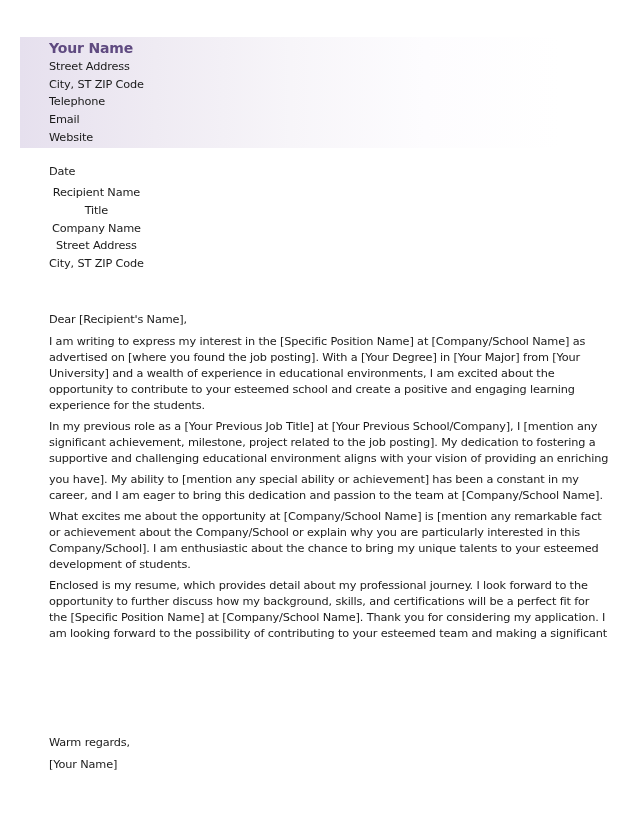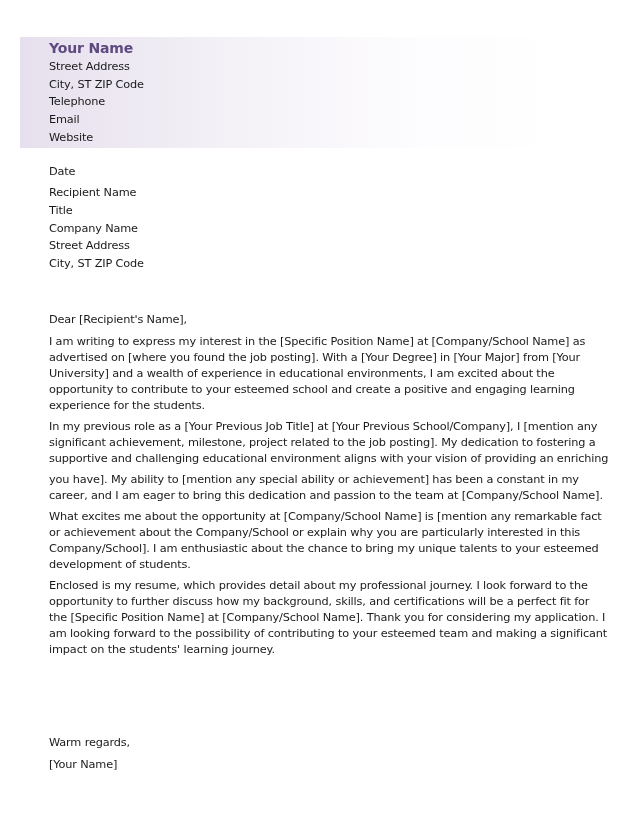--- a/index.html
+++ b/index.html
@@ -41,20 +41,21 @@
       font-size: 14px;
     }
     .block {
       position: absolute;
       left: 49px;
       white-space: nowrap;
     }
     .block .line {
       height: 17.8px;
       line-height: 17.8px;
+      text-align: center;
     }
     .date { top: 163px; }
     .recipient { top: 184px; }
     .salutation { top: 311px; }
     .body-text {
       position: absolute;
       left: 49px;
       top: 334px;
       width: 545px;
     }
@@ -118,21 +119,20 @@
     <span class="ln">What excites me about the opportunity at [Company/School Name] is [mention any remarkable fact</span>
     <span class="ln">or achievement about the Company/School or explain why you are particularly interested in this</span>
     <span class="ln">Company/School]. I am enthusiastic about the chance to bring my unique talents to your esteemed</span>
     <span class="ln">development of students.</span>
   </div>
   <div class="para">
     <span class="ln">Enclosed is my resume, which provides detail about my professional journey. I look forward to the</span>
     <span class="ln">opportunity to further discuss how my background, skills, and certifications will be a perfect fit for</span>
     <span class="ln">the [Specific Position Name] at [Company/School Name]. Thank you for considering my application. I</span>
     <span class="ln">am looking forward to the possibility of contributing to your esteemed team and making a significant</span>
-    <span class="ln">impact on the students' learning journey.</span>
   </div>
 </div>
 
 <div class="block closing">
   <div class="line">Warm regards,</div>
 </div>
 
 <div class="block signature">
   <div class="line">[Your Name]</div>
 </div>

